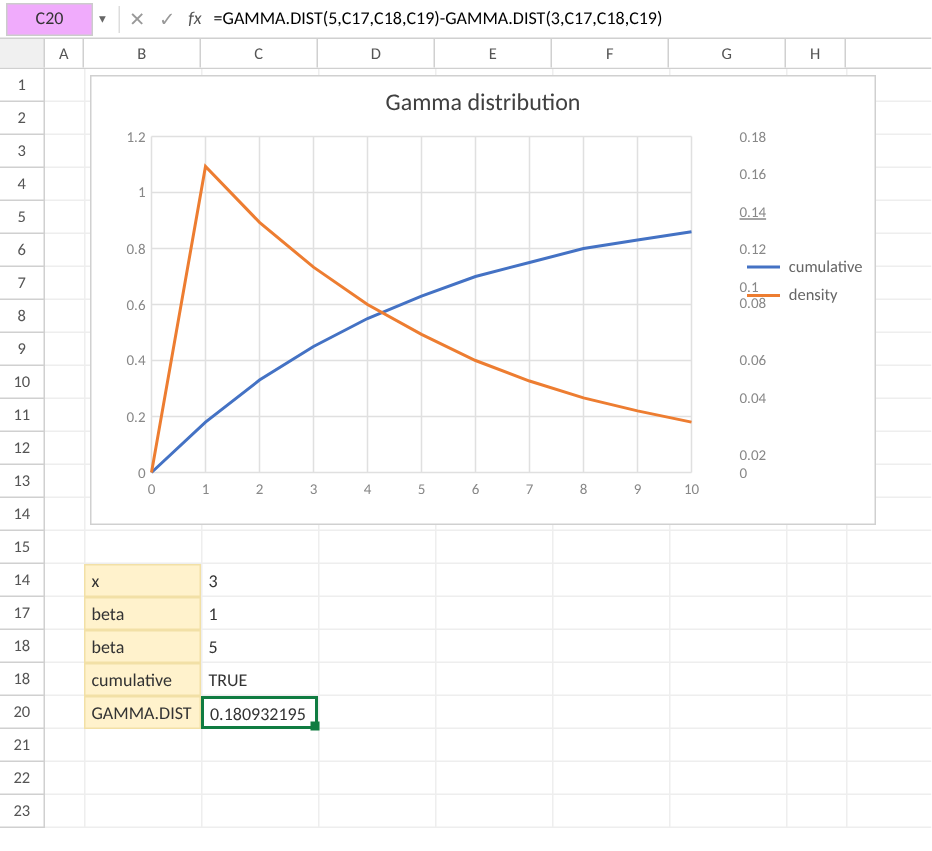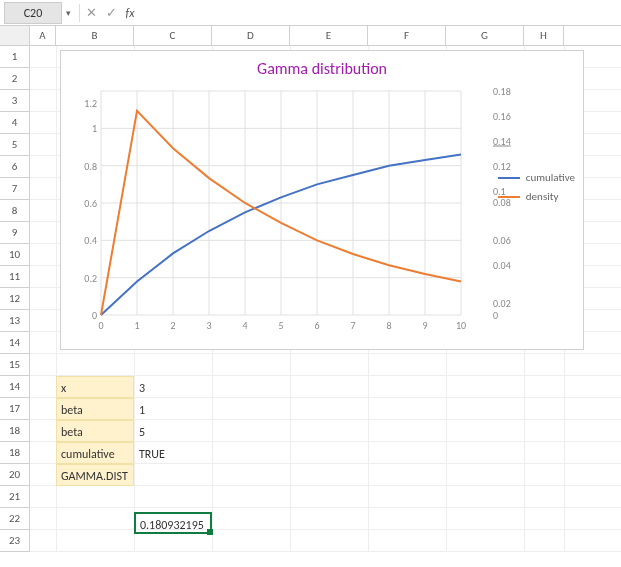--- a/index.html
+++ b/index.html
@@ -1,66 +1,67 @@
 <!DOCTYPE html>
 <html><head>
 <meta charset="utf-8">
 <style>
 * { box-sizing: border-box; margin: 0; padding: 0; }
 body { font-family: Calibri, Arial, sans-serif; font-size: 12px; background: #fff; color: #333; width: 621px; height: 567px; overflow: hidden; }
 .formula-bar { display: flex; align-items: center; height: 26px; border-bottom: 1px solid #d0d0d0; background: #fff; }
-.name-box { width: 58px; height: 22px; border: 1px solid #ccc; margin: 0 4px; text-align: center; line-height: 20px; font-size: 12px; background: #e5e5e5; }
+.name-box { width: 58px; height: 22px; border: 1px solid #ccc; margin: 0 4px; text-align: center; line-height: 20px; font-size: 12px; background: #f0abfc; }
 .name-chevron { font-size: 9px; color: #666; margin-right: 6px; }
 .fb-sep { width: 1px; height: 18px; background: #ddd; margin: 0 2px; }
 .fb-icon { width: 20px; text-align: center; color: #999; font-size: 13px; }
 .fx { font-style: italic; font-size: 12px; color: #555; margin: 0 4px; }
 .formula-input { flex: 1; height: 22px; border: none; outline: none; font-size: 12px; padding-left: 4px; background: transparent; font-family: Calibri, Arial, sans-serif; }
 .grid { position: relative; }
 .col-headers { display: flex; height: 20px; background: #fff; border-bottom: 1px solid #d0d0d0; }
 .corner { width: 30px; border-right: 1px solid #d0d0d0; background: #f0f0f0; }
 .col-h { border-right: 1px solid #d0d0d0; text-align: center; line-height: 20px; color: #555; font-size: 11px; background: #fff; }
 .col-A { width: 26px; } .col-B { width: 78px; } .col-C { width: 78px; } .col-D { width: 78px; } .col-E { width: 78px; } .col-F { width: 78px; } .col-G { width: 78px; } .col-H { width: 40px; }
 .body { display: flex; }
 .row-headers { width: 30px; background: #fff; }
 .row-h { height: 22px; border-bottom: 1px solid #d0d0d0; border-right: 1px solid #d0d0d0; text-align: center; line-height: 22px; color: #555; font-size: 11px; }
 .cells { position: relative; flex: 1; }
 .gridlines-row { position: absolute; left: 0; right: 0; height: 22px; border-bottom: 1px solid #eee; }
 .gridlines-col { position: absolute; top: 0; bottom: 0; border-right: 1px solid #eee; }
 .chart { position: absolute; left: 30px; top: 4px; width: 524px; height: 300px; background: #fff; border: 1px solid #d0d0d0; }
-.chart-title { text-align: center; font-size: 16px; color: #a21caf; margin-top: 8px; }
+.chart-title { text-align: center; font-size: 16px; color: #404040; margin-top: 8px; }
 .plot { position: absolute; left: 40px; top: 40px; width: 360px; height: 224px; }
 .y1-labels { position: absolute; left: 8px; top: 34px; width: 28px; height: 230px; text-align: right; color: #888; font-size: 10px; }
 .y1-labels div { position: absolute; right: 0; transform: translateY(-50%); }
 .y2-labels { position: absolute; left: 404px; top: 34px; width: 32px; height: 230px; text-align: left; color: #888; font-size: 10px; }
 .y2-labels div { position: absolute; left: 0; transform: translateY(-50%); margin-left: 28px; }
 .x-labels { position: absolute; left: 40px; top: 268px; width: 360px; height: 16px; color: #888; font-size: 10px; }
 .x-labels div { position: absolute; transform: translateX(-50%); }
 .legend { position: absolute; right: 8px; top: 120px; font-size: 11px; color: #666; }
 .legend-item { display: flex; align-items: center; margin-bottom: 6px; }
 .legend-line { width: 22px; height: 2px; margin-right: 6px; }
 .data-area { position: absolute; left: 26px; top: 330px; }
 .dcell { position: absolute; height: 22px; line-height: 22px; padding-left: 4px; font-size: 12px; border: 1px solid transparent; }
 .lbl { background: #fff2cc; border: 1px solid #f2e0a6; width: 78px; color: #333; }
 .val { width: 78px; color: #333; text-align: left; }
-.selected { border: 2px solid #107c41 !important; margin-top: 48px; }
+.selected { border: 2px solid #107c41 !important; }
 .fillhandle { position: absolute; width: 6px; height: 6px; background: #107c41; right: -3px; bottom: -3px; }
 .syntax { position: absolute; left: 26px; top: 462px; font-size: 12px; color: #333; }
 .syntax i { font-style: italic; }
 svg { overflow: visible; }
 </style>
 </head>
 <body>
 
 <div class="formula-bar">
   <div class="name-box">C20</div>
   <span class="name-chevron">▾</span>
   <div class="fb-sep"></div>
   <div class="fb-icon">✕</div>
   <div class="fb-icon">✓</div>
   <div class="fx">fx</div>
+  <input class="formula-input" value="=GAMMA.DIST(5,C17,C18,C19)-GAMMA.DIST(3,C17,C18,C19)" style="">
 </div>
 
 <div class="grid">
   <div class="col-headers">
     <div class="corner"></div>
     <div class="col-h col-A">A</div>
     <div class="col-h col-B">B</div>
     <div class="col-h col-C">C</div>
     <div class="col-h col-D">D</div>
     <div class="col-h col-E">E</div>
@@ -128,21 +129,21 @@
         <div class="gridlines-row" style="top: 0px;"></div>
       <div class="chart">
         <div class="chart-title">Gamma distribution</div>
         <div class="y1-labels" id="y1l">
             <div style="top: 230px;">0</div>
             <div style="top: 192.667px;">0.2</div>
             <div style="top: 155.333px;">0.4</div>
             <div style="top: 118px;">0.6</div>
             <div style="top: 80.6667px;">0.8</div>
             <div style="top: 43.3333px;">1</div>
-            <div style="top: 6px; margin-top: 12px;">1.2</div>
+            <div style="top: 6px;">1.2</div>
           </div>
         <div class="y2-labels" id="y2l">
             <div style="top: 230px;">0</div>
             <div style="top: 218px;">0.02</div>
             <div style="top: 180.222px;">0.04</div>
             <div style="top: 155.333px;">0.06</div>
             <div style="top: 117px;">0.08</div>
             <div style="top: 105.556px;">0.1</div>
             <div style="top: 80.6667px;">0.12</div>
             <div style="top: 55.7778px; text-decoration: underline;">0.14</div>

